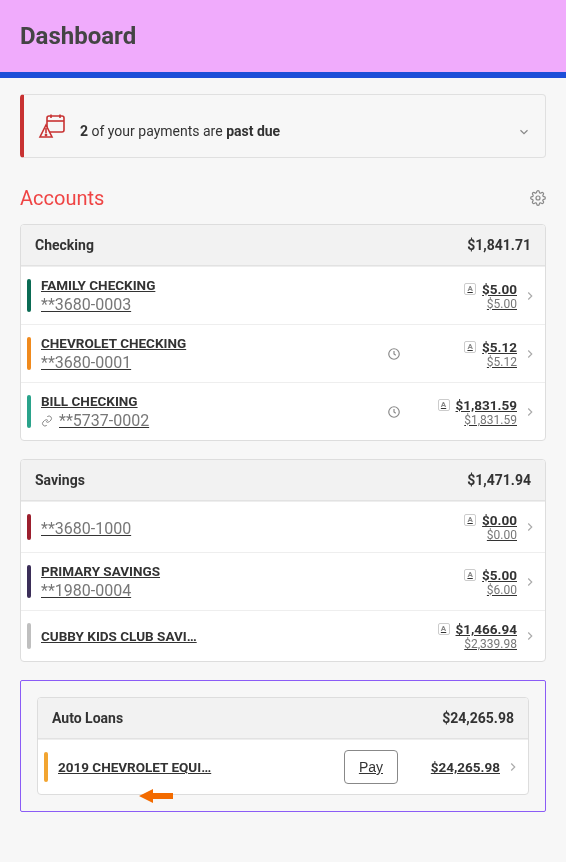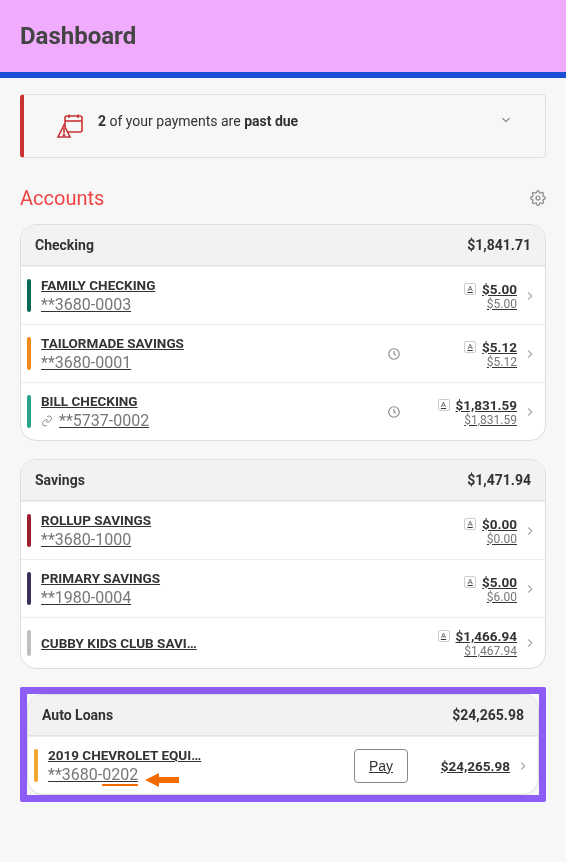--- a/index.html
+++ b/index.html
@@ -23,22 +23,22 @@
   }
   .content { padding: 16px 20px 18px; }
 
   
   .alert {
     border: 1px solid #e0e0e0;
     border-left: 4px solid #c83232;
     border-radius: 4px;
     background: #f7f7f7;
     display: flex;
-    align-items: flex-start;
-    padding: 18px 32px;
+    align-items: flex-end;
+    padding: 18px 14px;
     margin-bottom: 28px;
     position: relative;
   }
   .alert-icon {
     width: 28px; height: 26px;
     margin-right: 14px;
     color: #c83232;
     flex-shrink: 0;
   }
   .alert-text { font-size: 14px; color: #333; }
@@ -62,21 +62,21 @@
   }
   .gear {
     width: 16px; height: 16px;
     color: #888;
     cursor: pointer;
   }
 
   
   .group {
     border: 1px solid #ddd;
-    border-radius: 16px;
+    border-radius: 4px;
     background: #fff;
     margin-bottom: 18px;
     overflow: hidden;
   }
   .group-hdr {
     background: #f2f2f2;
     border-bottom: 1px solid #e2e2e2;
     display: flex;
     justify-content: space-between;
     align-items: center;
@@ -175,23 +175,23 @@
     padding: 8px 14px;
     font-size: 14px;
     color: #333;
     cursor: pointer;
     margin-right: 12px;
   }
 
   
   .highlight-wrap {
     position: relative;
-    border: 7px solid #8b5cf6;
+    border: 1px solid #8b5cf6;
     border-radius: 2px;
-    padding: 0;
+    padding: 16px;
   }
   .highlight-wrap .group { margin-bottom: 0; }
   .arrow-callout {
     position: absolute;
     left: 118px;
     bottom: 6px;
     color: #f36b00;
     pointer-events: none;
   }
   .underline-callout {
@@ -265,21 +265,21 @@
         <span class="row-chevron">
             <svg width="14" height="14" viewBox="0 0 24 24" fill="none" stroke="currentColor" stroke-width="2">
               <polyline points="9 18 15 12 9 6"></polyline>
             </svg>
           </span>
       </div>
 
       <div class="acct-row">
         <div class="color-bar" style="background:#f08a1d"></div>
         <div class="acct-main">
-          <div class="acct-name">TAILORMADE SAVINGS</div>
+          <div class="acct-name">CHEVROLET CHECKING</div>
           <div class="acct-sub">
               <span>**3680-0001</span>
             </div>
         </div>
         <div class="mid-icon">
             <svg viewBox="0 0 24 24" fill="none" stroke="currentColor" stroke-width="2">
               <circle cx="12" cy="12" r="9"></circle>
               <polyline points="12 7 12 12 15 14"></polyline>
             </svg>
           </div>
@@ -334,21 +334,20 @@
 
     <div class="group">
       <div class="group-hdr">
         <span class="name">Savings</span>
         <span class="total">$1,471.94</span>
       </div>
 
       <div class="acct-row">
         <div class="color-bar" style="background:#9c1f2e"></div>
         <div class="acct-main">
-          <div class="acct-name">ROLLUP SAVINGS</div>
           <div class="acct-sub">
               <span>**3680-1000</span>
             </div>
         </div>
         <div class="mid-icon"></div>
         <div class="acct-amts">
           <div class="amt-primary">
               <span class="badge-a">A</span>
               <span>$0.00</span>
             </div>
@@ -388,44 +387,41 @@
         <div class="color-bar" style="background:#bfbfbf"></div>
         <div class="acct-main">
           <div class="acct-name">CUBBY KIDS CLUB SAVI…</div>
         </div>
         <div class="mid-icon"></div>
         <div class="acct-amts">
           <div class="amt-primary">
               <span class="badge-a">A</span>
               <span>$1,466.94</span>
             </div>
-          <div class="amt-secondary">$1,467.94</div>
+          <div class="amt-secondary">$2,339.98</div>
         </div>
         <span class="row-chevron">
             <svg width="14" height="14" viewBox="0 0 24 24" fill="none" stroke="currentColor" stroke-width="2">
               <polyline points="9 18 15 12 9 6"></polyline>
             </svg>
           </span>
       </div>
     </div>
 
     <div class="highlight-wrap">
       <div class="group">
         <div class="group-hdr">
           <span class="name">Auto Loans</span>
           <span class="total">$24,265.98</span>
         </div>
 
         <div class="acct-row">
           <div class="color-bar" style="background:#f2a531"></div>
           <div class="acct-main">
             <div class="acct-name">2019 CHEVROLET EQUI…</div>
-            <div class="acct-sub">
-              <span><span>**3680-</span><span class="underline-callout">0202</span></span>
-            </div>
           </div>
           <button class="pay-btn">Pay</button>
           <div class="acct-amts" style="min-width:90px">
             <div class="amt-primary" style="justify-content:flex-end">
                 <span>$24,265.98</span>
               </div>
           </div>
           <span class="row-chevron">
               <svg width="14" height="14" viewBox="0 0 24 24" fill="none" stroke="currentColor" stroke-width="2">
                 <polyline points="9 18 15 12 9 6"></polyline>

